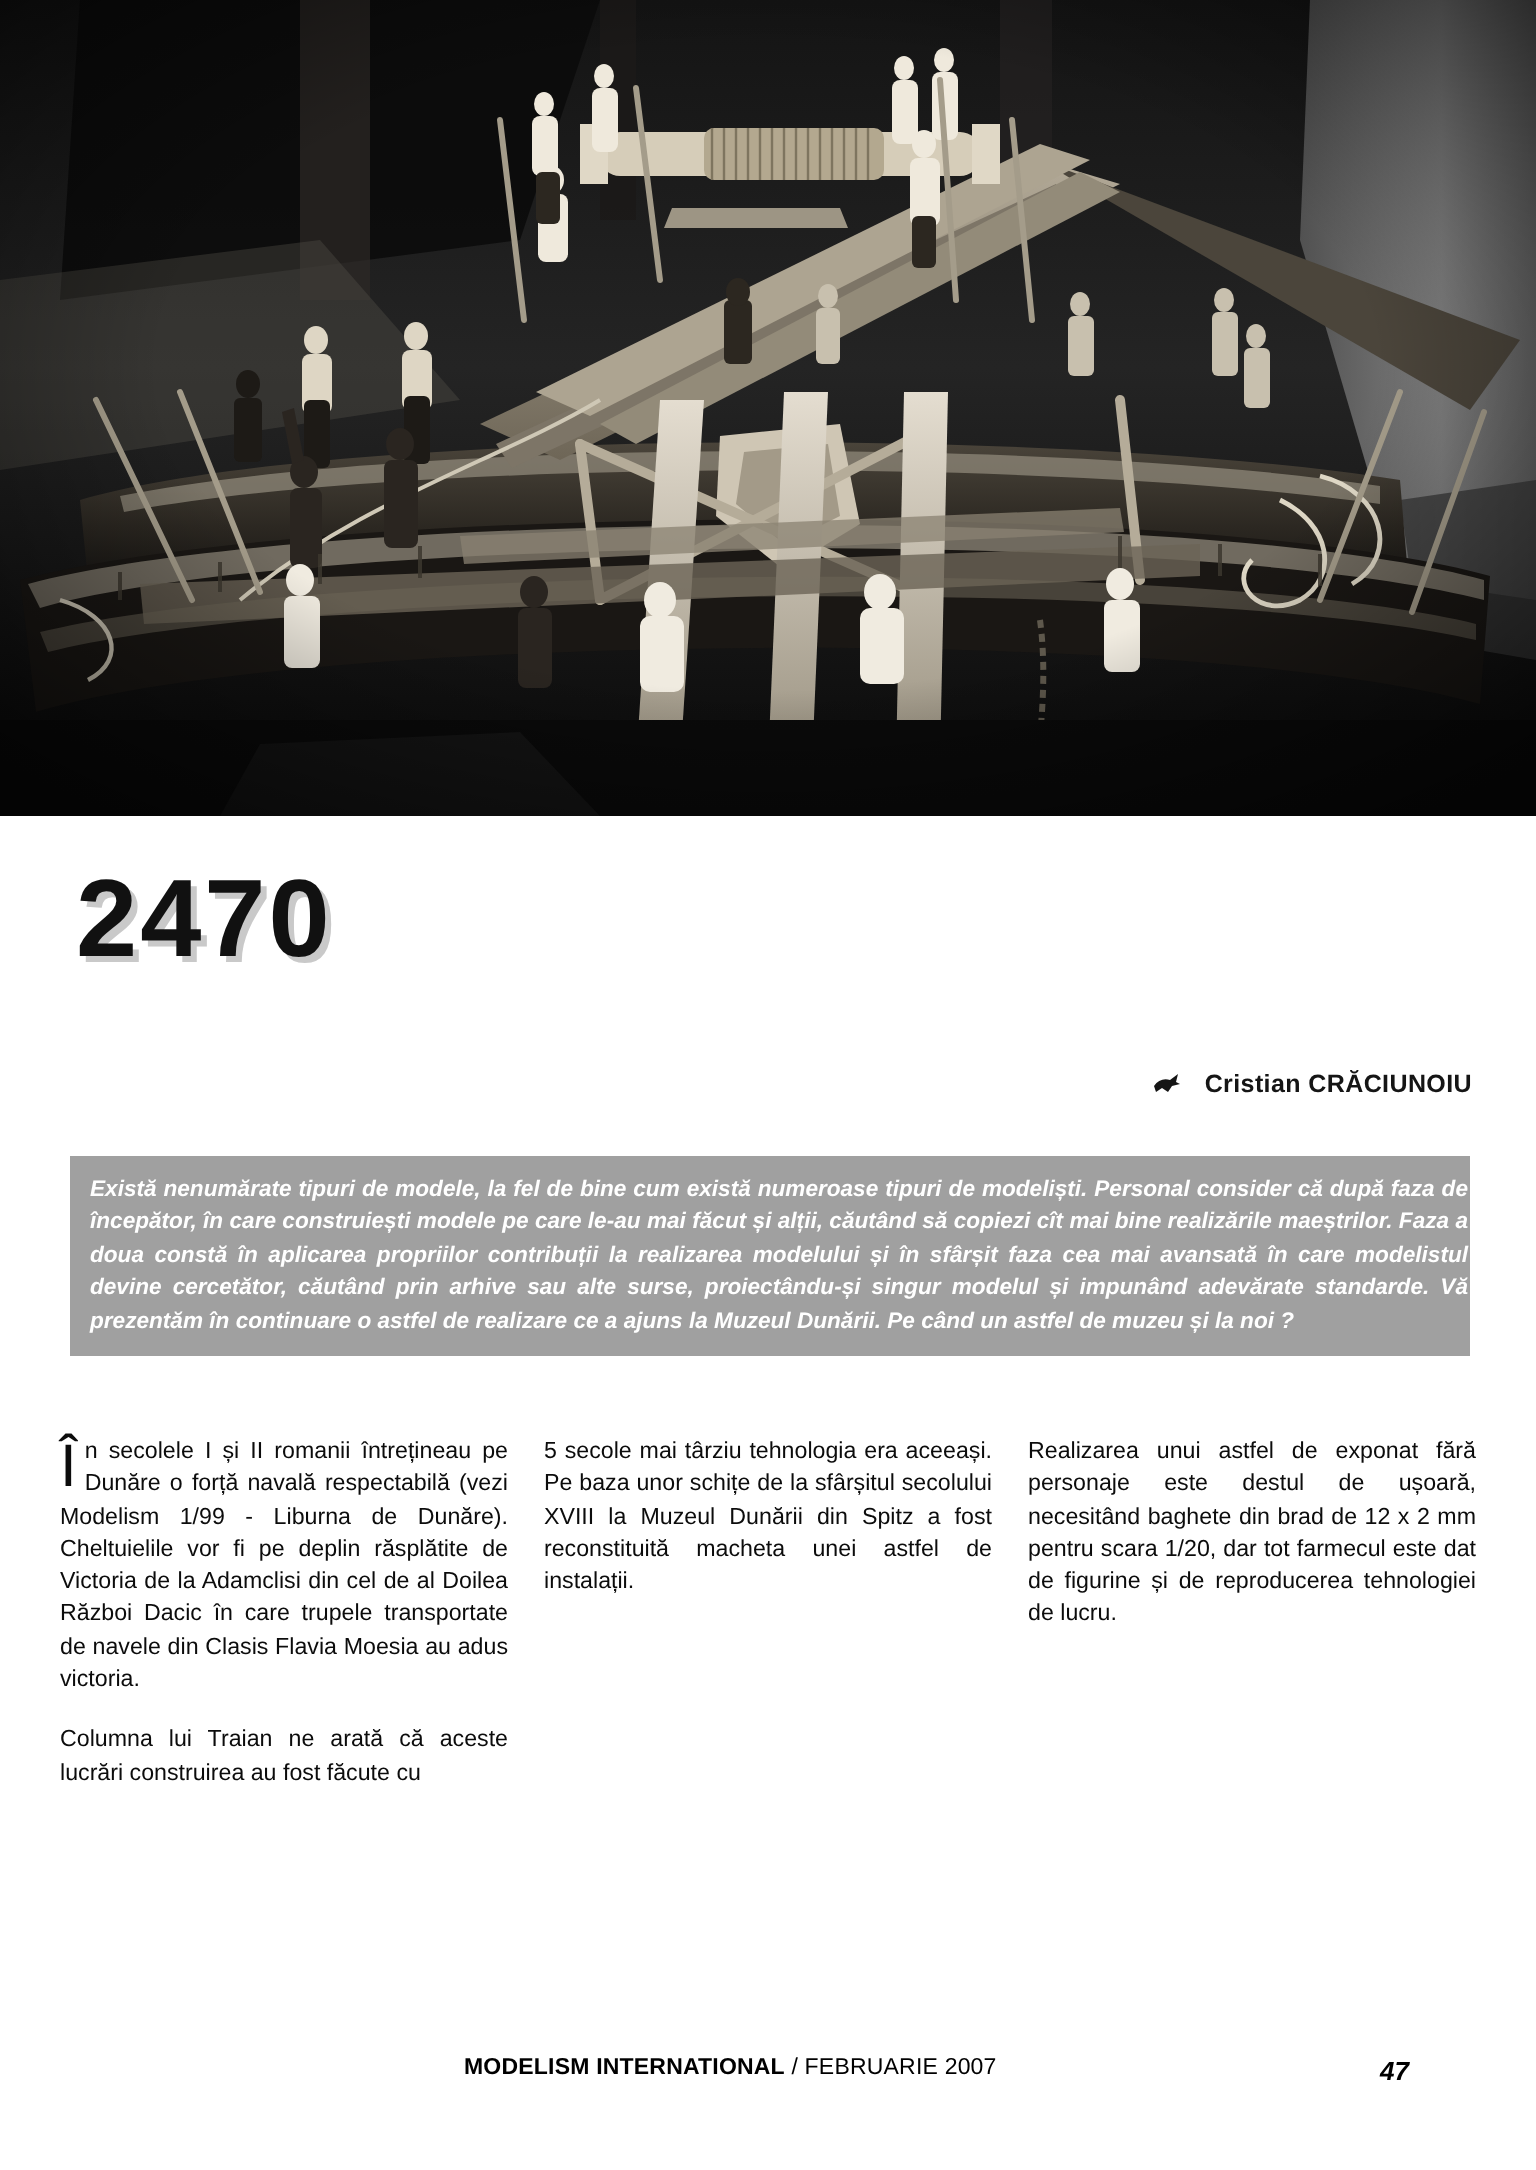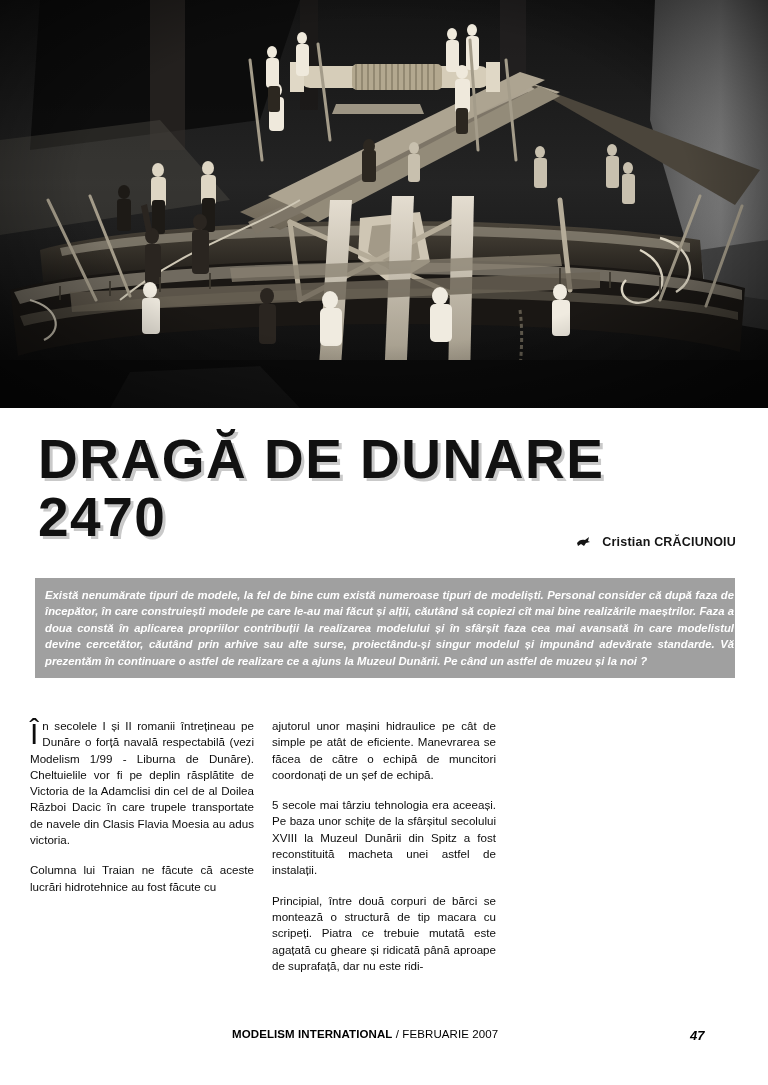--- a/index.html
+++ b/index.html
@@ -338,48 +338,47 @@
       <line x1="506" y1="60" x2="516" y2="160"></line>
     </g>
 
     <rect x="0" y="360" width="768" height="48" fill="#0a0a0a"></rect>
     <polygon points="130,372 260,366 300,408 110,408" fill="#141414"></polygon>
     <rect x="0" y="0" width="768" height="408" fill="url(#vig)"></rect>
   </svg>
 </div>
 
 <div class="titlewrap">
-  <h1 class="headline"><span>DRAGĂ DE DUNARE</span><span class="l2">2470</span></h1>
+  <h1 class="headline"><span class="l2">2470</span></h1>
 
   <div class="byline">
     <svg class="byline-icon" viewBox="0 0 15 12">
       <path d="M1 7 C3 4 6 3 9 4 L13 1 L12 5 L14 6 L10 7 L8 10 L5 8 L2 10 Z" fill="#151515"></path>
     </svg>
     <span>Cristian CRĂCIUNOIU</span>
   </div>
 </div>
 
 <div class="lead">
   <span>Există nenumărate tipuri de modele, la fel de bine cum există numeroase tipuri de modeliști. Personal consider că după faza de începător, în care construiești modele pe care le-au mai făcut și alții, căutând să copiezi cît mai bine realizările maeștrilor. Faza a doua constă în aplicarea propriilor contribuții la realizarea modelului și în sfârșit faza cea mai avansată în care modelistul devine cercetător, căutând prin arhive sau alte surse, proiectându-și singur modelul și impunând adevărate standarde. Vă prezentăm în continuare o astfel de realizare ce a ajuns la Muzeul Dunării. Pe când un astfel de muzeu și la noi ?</span>
 </div>
 
 <div class="columns">
 
   <div class="col">
     <p class="dropcap-p"><span class="dropcap">Î</span><span>n secolele I și II romanii întrețineau pe Dunăre o forță navală respectabilă (vezi Modelism 1/99 - Liburna de Dunăre). Cheltuielile vor fi pe deplin răsplătite de Victoria de la Adamclisi din cel de al Doilea Război Dacic în care trupele transportate de navele din Clasis Flavia Moesia au adus victoria.</span></p>
-    <p class="tight"><span>Columna lui Traian ne făcute că aceste lucrări hidrotehnice au fost făcute cu</span></p>
+    <p class="tight"><span>Columna lui Traian ne arată că aceste lucrări construirea au fost făcute cu</span></p>
   </div>
 
   <div class="col">
-    <p><span>ajutorul unor mașini hidraulice pe cât de simple pe atât de eficiente. Manevrarea se făcea de către o echipă de muncitori coordonați de un șef de echipă.</span></p>
     <p><span>5 secole mai târziu tehnologia era aceeași. Pe baza unor schițe de la sfârșitul secolului XVIII la Muzeul Dunării din  Spitz a fost reconstituită macheta unei astfel de instalații.</span></p>
-    <p class="tight"><span>Principial, între două corpuri de bărci se montează o structură de tip macara cu scripeți. Piatra ce trebuie mutată este agațată cu gheare și ridicată până aproape de suprafață, dar nu este ridi-</span></p>
   </div>
 
   <div class="col">
+    <p><span>Realizarea unui astfel de exponat fără personaje este destul de ușoară, necesitând baghete din brad de 12 x 2 mm pentru scara 1/20, dar tot farmecul este dat de figurine și de reproducerea tehnologiei de lucru.</span></p>
   </div>
 
 </div>
 
 <div class="footer">
   <div class="footer-left"><b>MODELISM INTERNATIONAL</b><span> / FEBRUARIE 2007</span></div>
   <div class="footer-pg">47</div>
 </div>
 
 </body></html>

